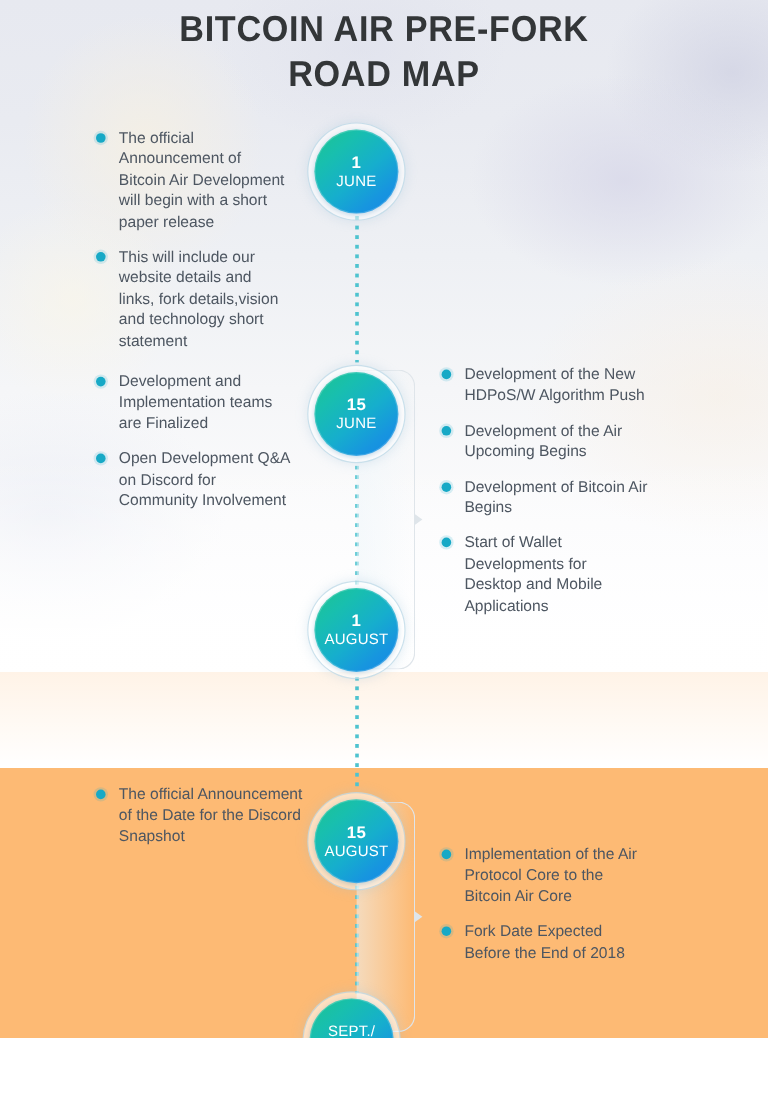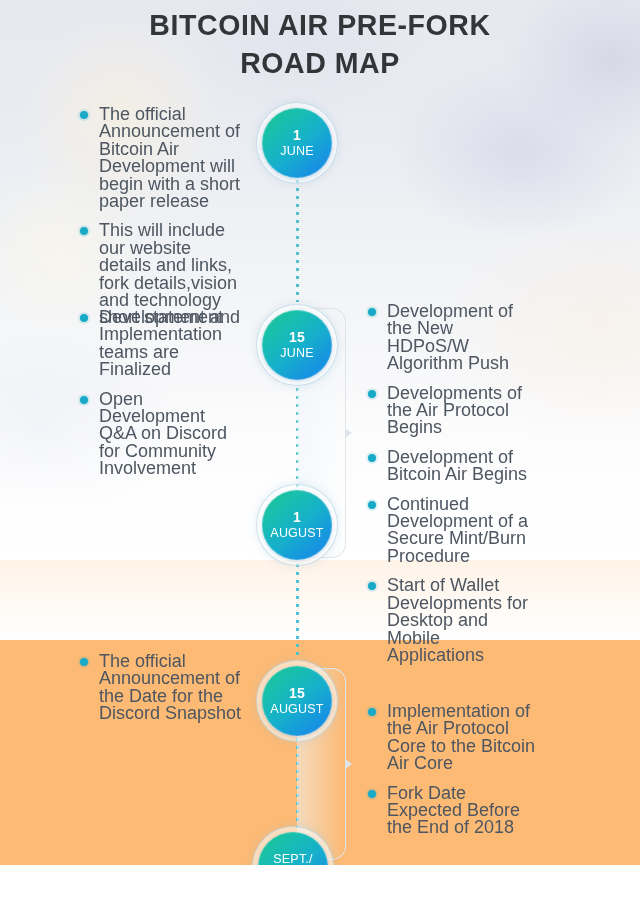--- a/index.html
+++ b/index.html
@@ -134,21 +134,21 @@
     width: 0; height: 0;
     border-top: 5px solid transparent;
     border-bottom: 5px solid transparent;
     border-left: 7px solid #dfe5ea;
   }
 
   
   .list {
     position: absolute;
     color: #4d5661;
-    font-size: 18px;
+    font-size: 13px;
     line-height: 17.4px;
     font-family: "Liberation Sans", sans-serif;
   }
   .list .item {
     position: relative;
     padding-left: 19px;
     margin-bottom: 12px;
   }
   .list .item:last-child { margin-bottom: 0; }
   .list .dot {
@@ -241,32 +241,28 @@
     </div>
   </div>
 
   <div class="list" style="left:368px; top:303px; width:172px;">
     <div class="item">
       <span class="dot"></span>
       <span class="txt">Development of the New HDPoS/W Algorithm Push</span>
     </div>
     <div class="item">
       <span class="dot"></span>
-      <span class="txt">Developments of the Air Protocol Begins</span>
+      <span class="txt">Development of the Air Upcoming Begins</span>
     </div>
     <div class="item">
       <span class="dot"></span>
       <span class="txt">Development of Bitcoin Air Begins</span>
     </div>
     <div class="item">
       <span class="dot"></span>
-      <span class="txt">Continued Development of a Secure Mint/Burn Procedure</span>
-    </div>
-    <div class="item">
-      <span class="dot"></span>
       <span class="txt">Start of Wallet Developments for Desktop and Mobile Applications</span>
     </div>
   </div>
 
   <div class="list" style="left:80px; top:653px; width:172px;">
     <div class="item">
       <span class="dot"></span>
       <span class="txt">The official Announcement of the Date for the Discord Snapshot</span>
     </div>
   </div>

